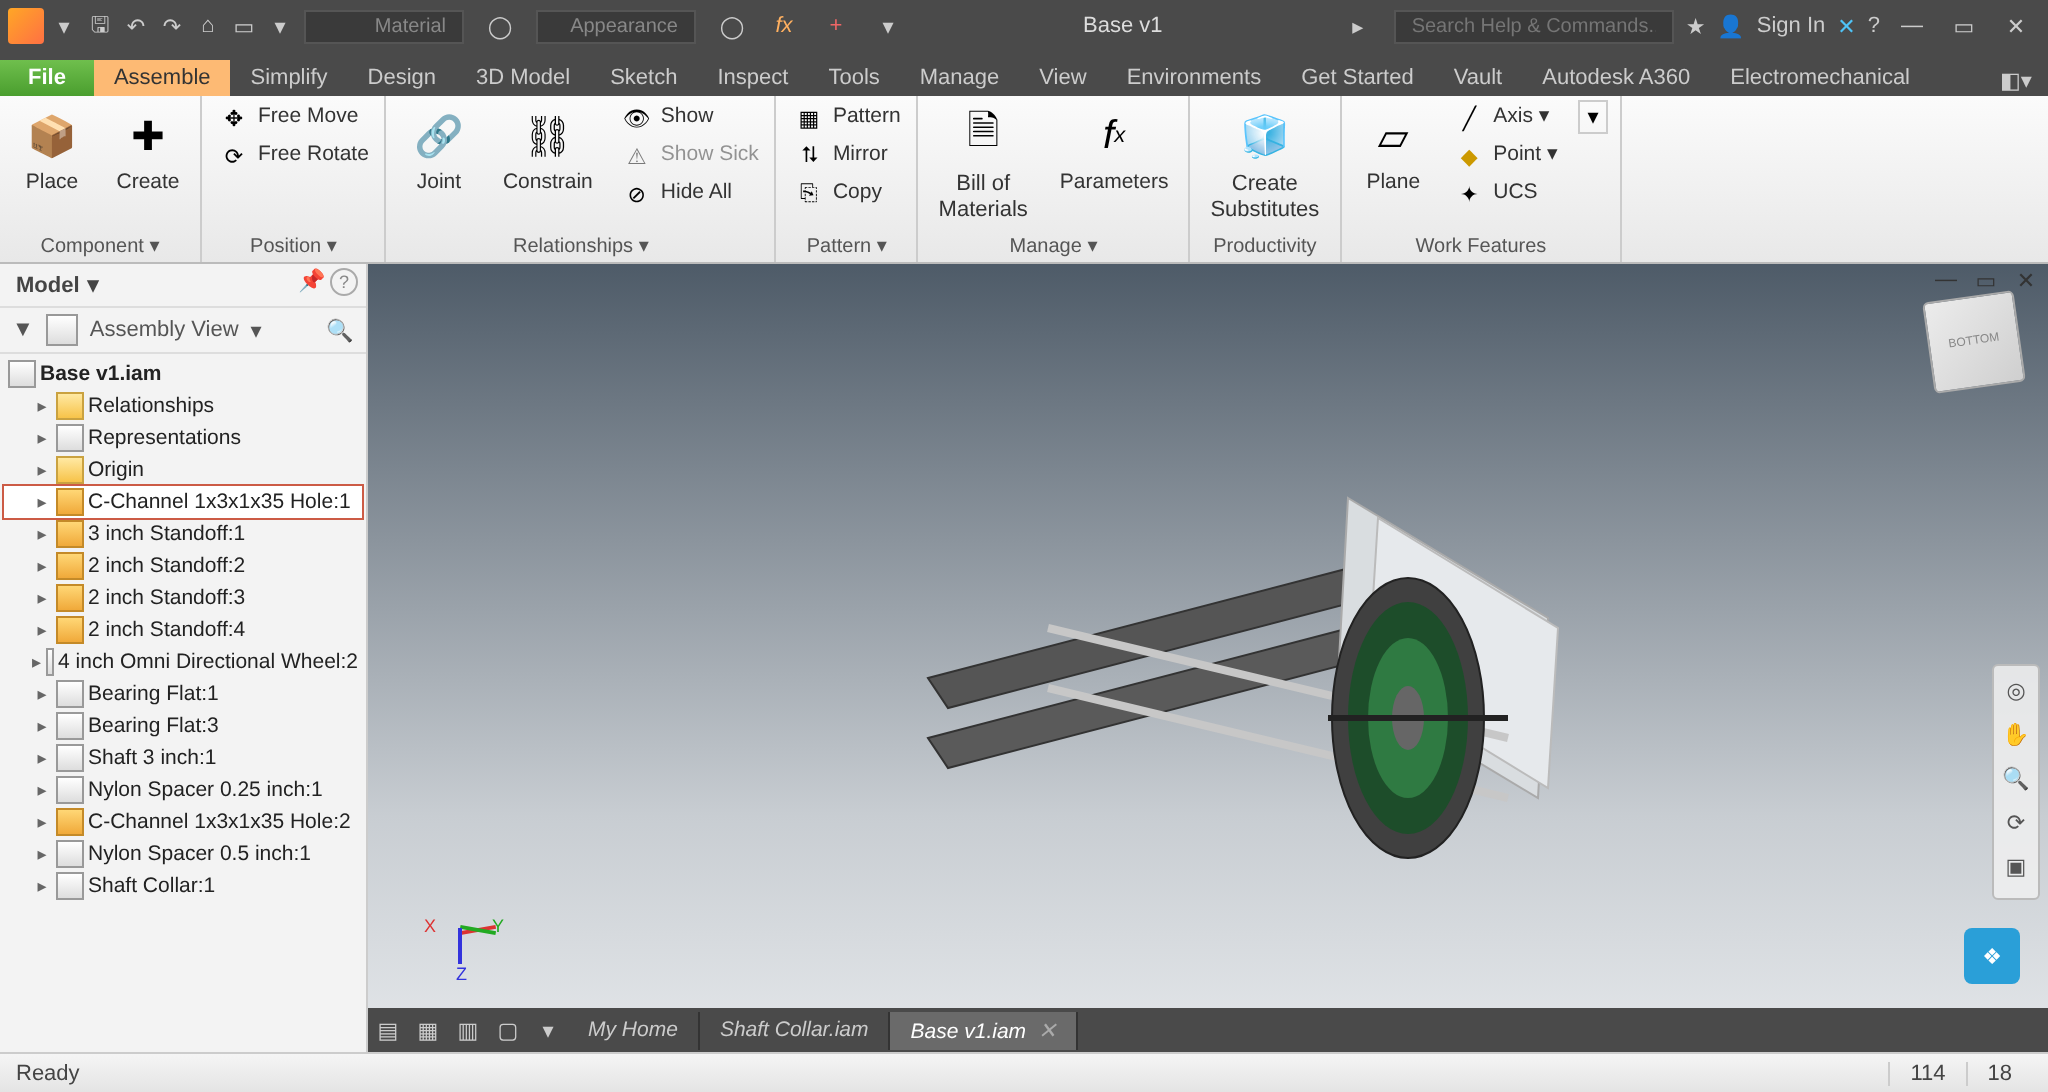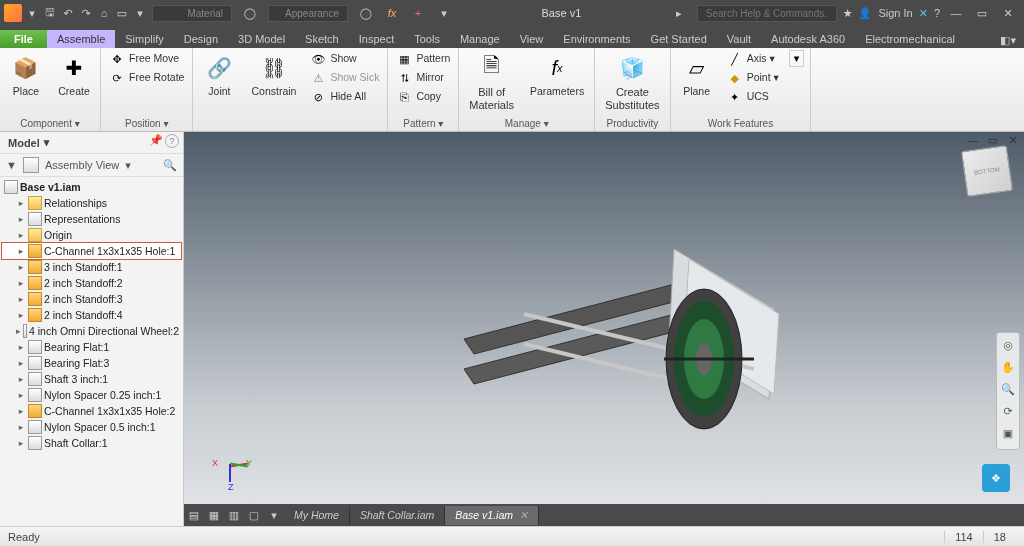--- a/index.html
+++ b/index.html
@@ -12,21 +12,21 @@
 .material-box, .appearance-box { background:#3a3a3a; color:#888; padding:2px 8px; border:1px solid #555; min-width:80px; font-size:10px;text-align:right; }
 .title-label { flex:1; text-align:center; color:#ddd; }
 .search-box { background:#3a3a3a; color:#888; padding:2px 8px; border:1px solid #555; width:140px; font-size:10px; }
 .tb-right { display:flex; align-items:center; gap:6px; padding:0 6px; }
 .tb-right span { color:#ccc; cursor:pointer; }
 .win-btn { width:20px; text-align:center; color:#ccc; cursor:pointer; }
 
 .menu-tabs { height: 22px; background:#4a4a4a; display:flex; align-items:flex-end; }
 .file-tab { background: linear-gradient(180deg,#6fbf4d,#4a9e2e); color:#fff; padding:3px 14px; font-weight:bold; cursor:pointer;margin-top:40px; }
 .menu-tab { color:#ccc; padding:3px 10px; cursor:pointer; }
-.menu-tab.active { background:#c4b5fd; color:#333; }
+.menu-tab.active { background:#fdba74; color:#333; }
 
 .ribbon { height: 84px; background:linear-gradient(180deg,#fbfbfb,#e8e8e8); border-bottom:1px solid #bbb; display:flex; }
 .ribbon-group { border-right:1px solid #ccc; display:flex; flex-direction:column; padding:2px 6px 0; }
 .rg-body { flex:1; display:flex; align-items:flex-start; gap:8px; }
 .rg-title { text-align:center; color:#555; font-size:10px; padding:2px 0; cursor:pointer; }
 .big-btn { display:flex; flex-direction:column; align-items:center; gap:2px; cursor:pointer; padding:2px 4px; min-width:40px; }
 .big-ico { width:32px; height:32px; display:flex; align-items:center; justify-content:center; font-size:20px; }
 .lbl { font-size:10.5px; color:#333; text-align:center; line-height:1.1; }
 .small-btn { display:flex; align-items:center; gap:4px; cursor:pointer; padding:1px 2px; }
 .small-ico { width:16px; height:16px; display:flex; align-items:center; justify-content:center; font-size:11px; }
@@ -185,20 +185,21 @@
         <div class="small-btn" style="opacity:.5">
             <span class="small-ico">⚠</span>
             <span class="lbl">Show Sick</span>
           </div>
         <div class="small-btn">
             <span class="small-ico">⊘</span>
             <span class="lbl">Hide All</span>
           </div>
       </div>
     </div>
+    <div class="rg-title">Relationships ▾</div>
   </div>
 
   <div class="ribbon-group">
     <div class="rg-body">
       <div class="col">
         <div class="small-btn">
             <span class="small-ico">▦</span>
             <span class="lbl">Pattern</span>
           </div>
         <div class="small-btn">

